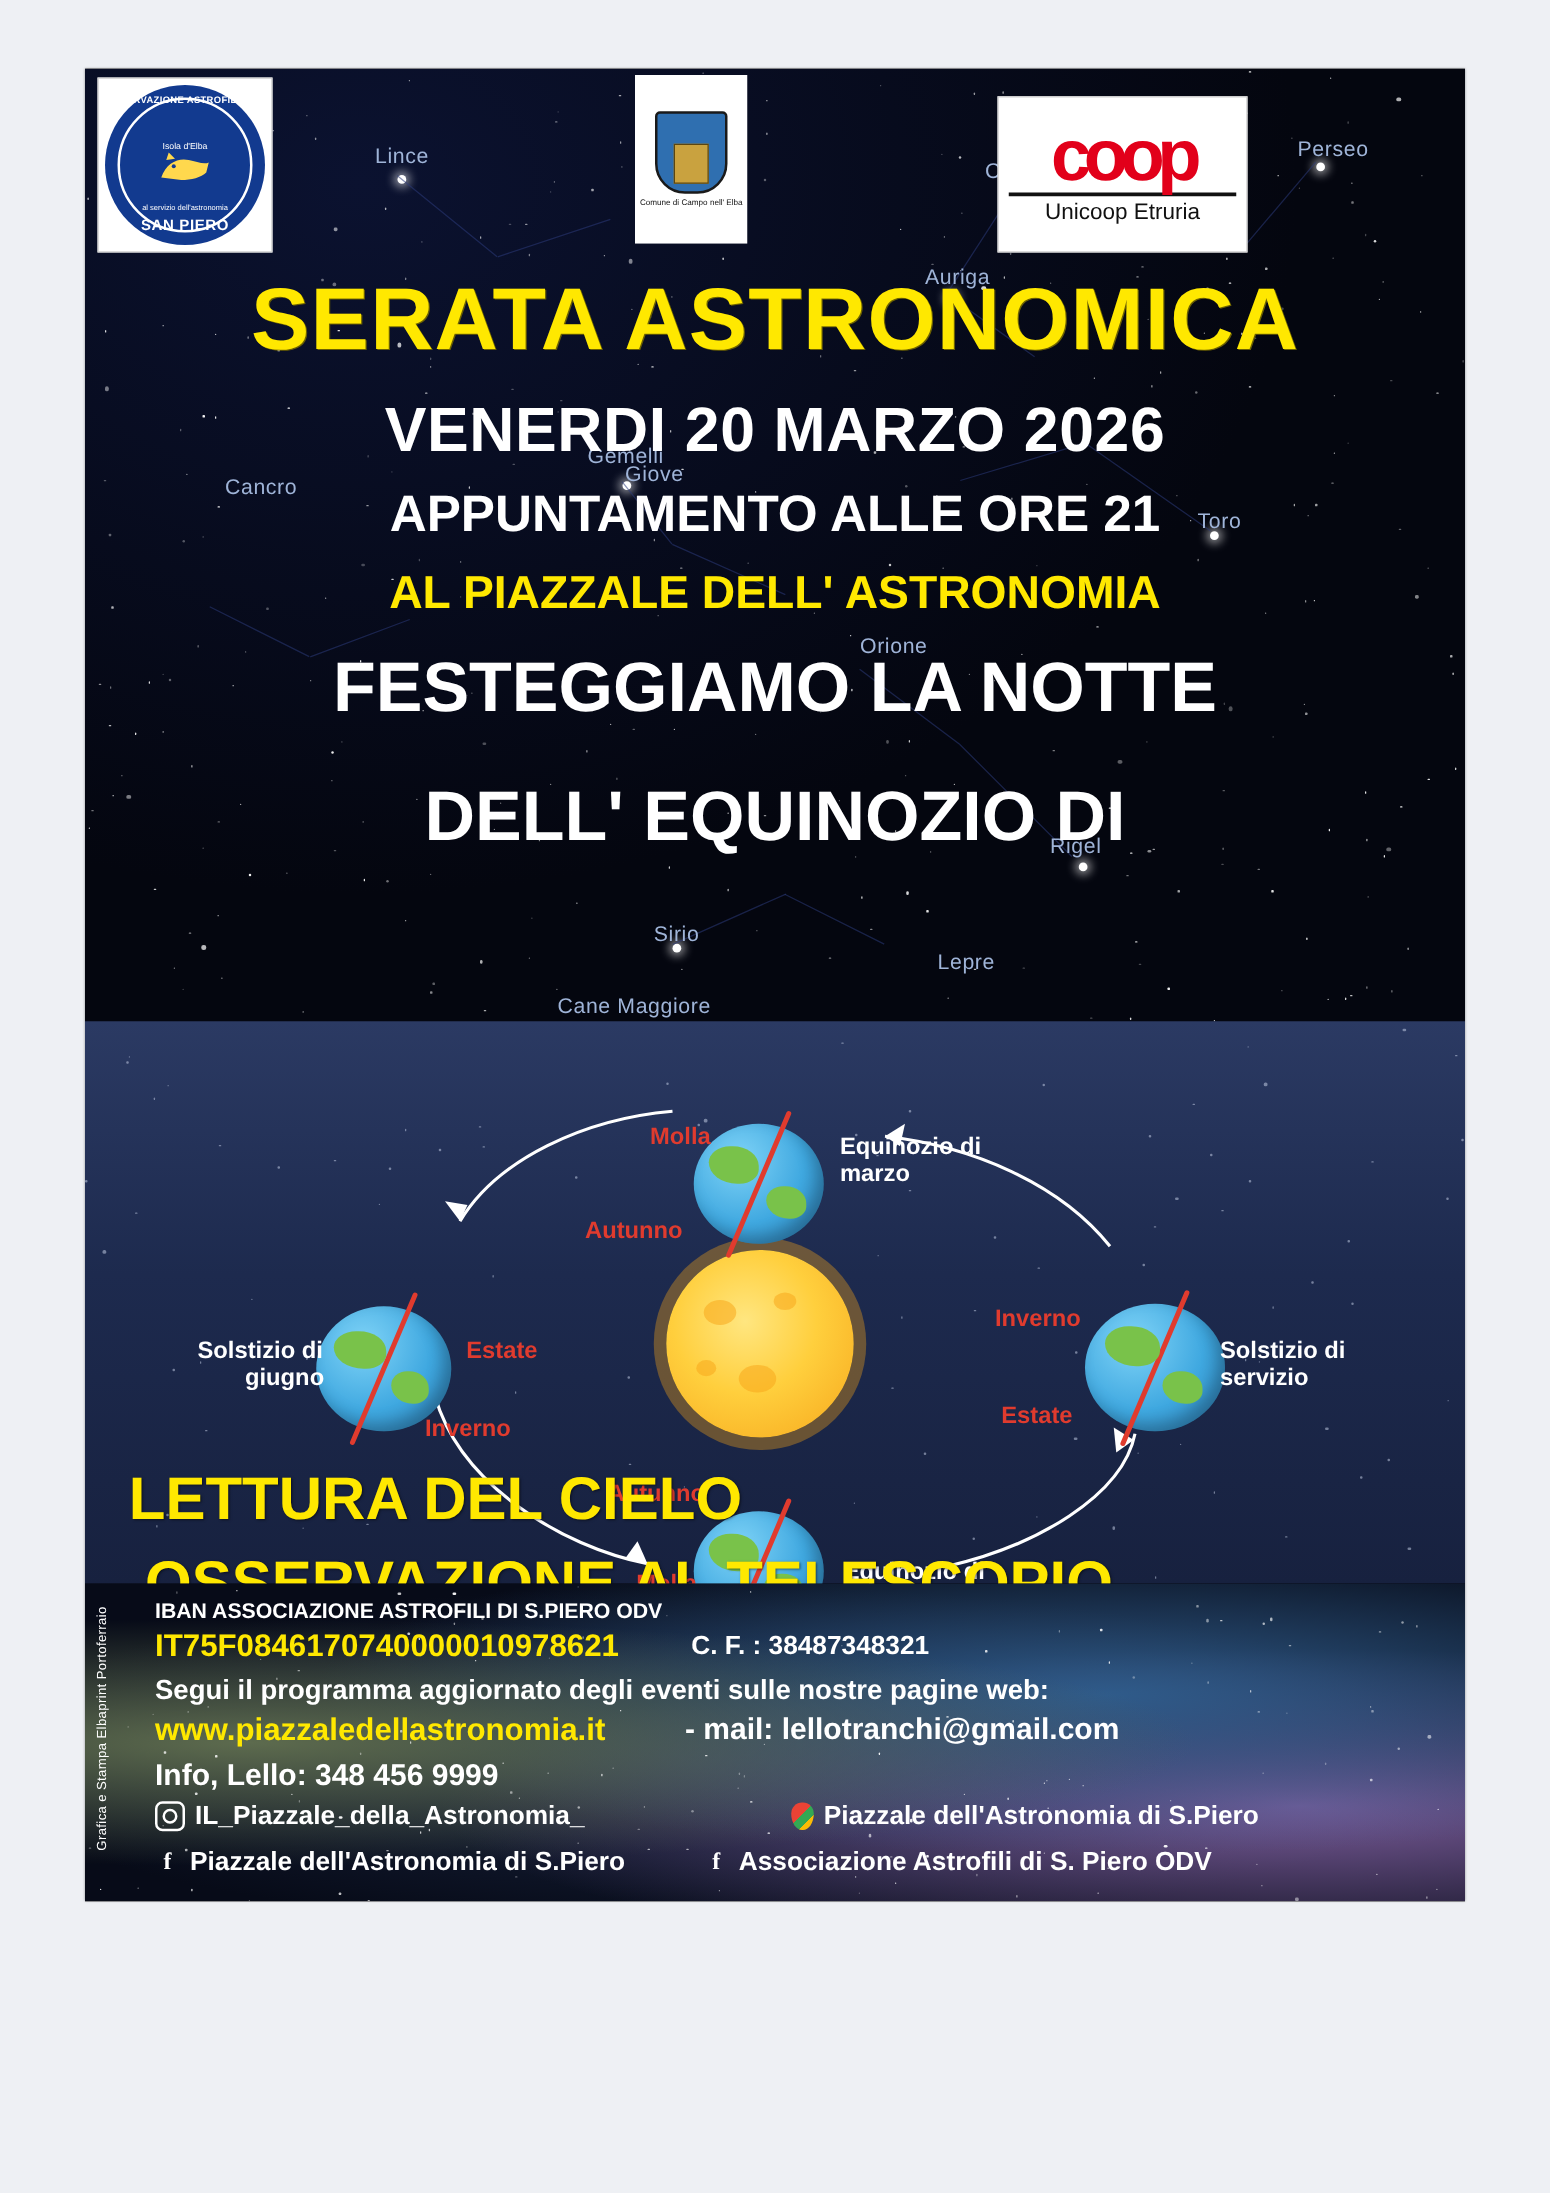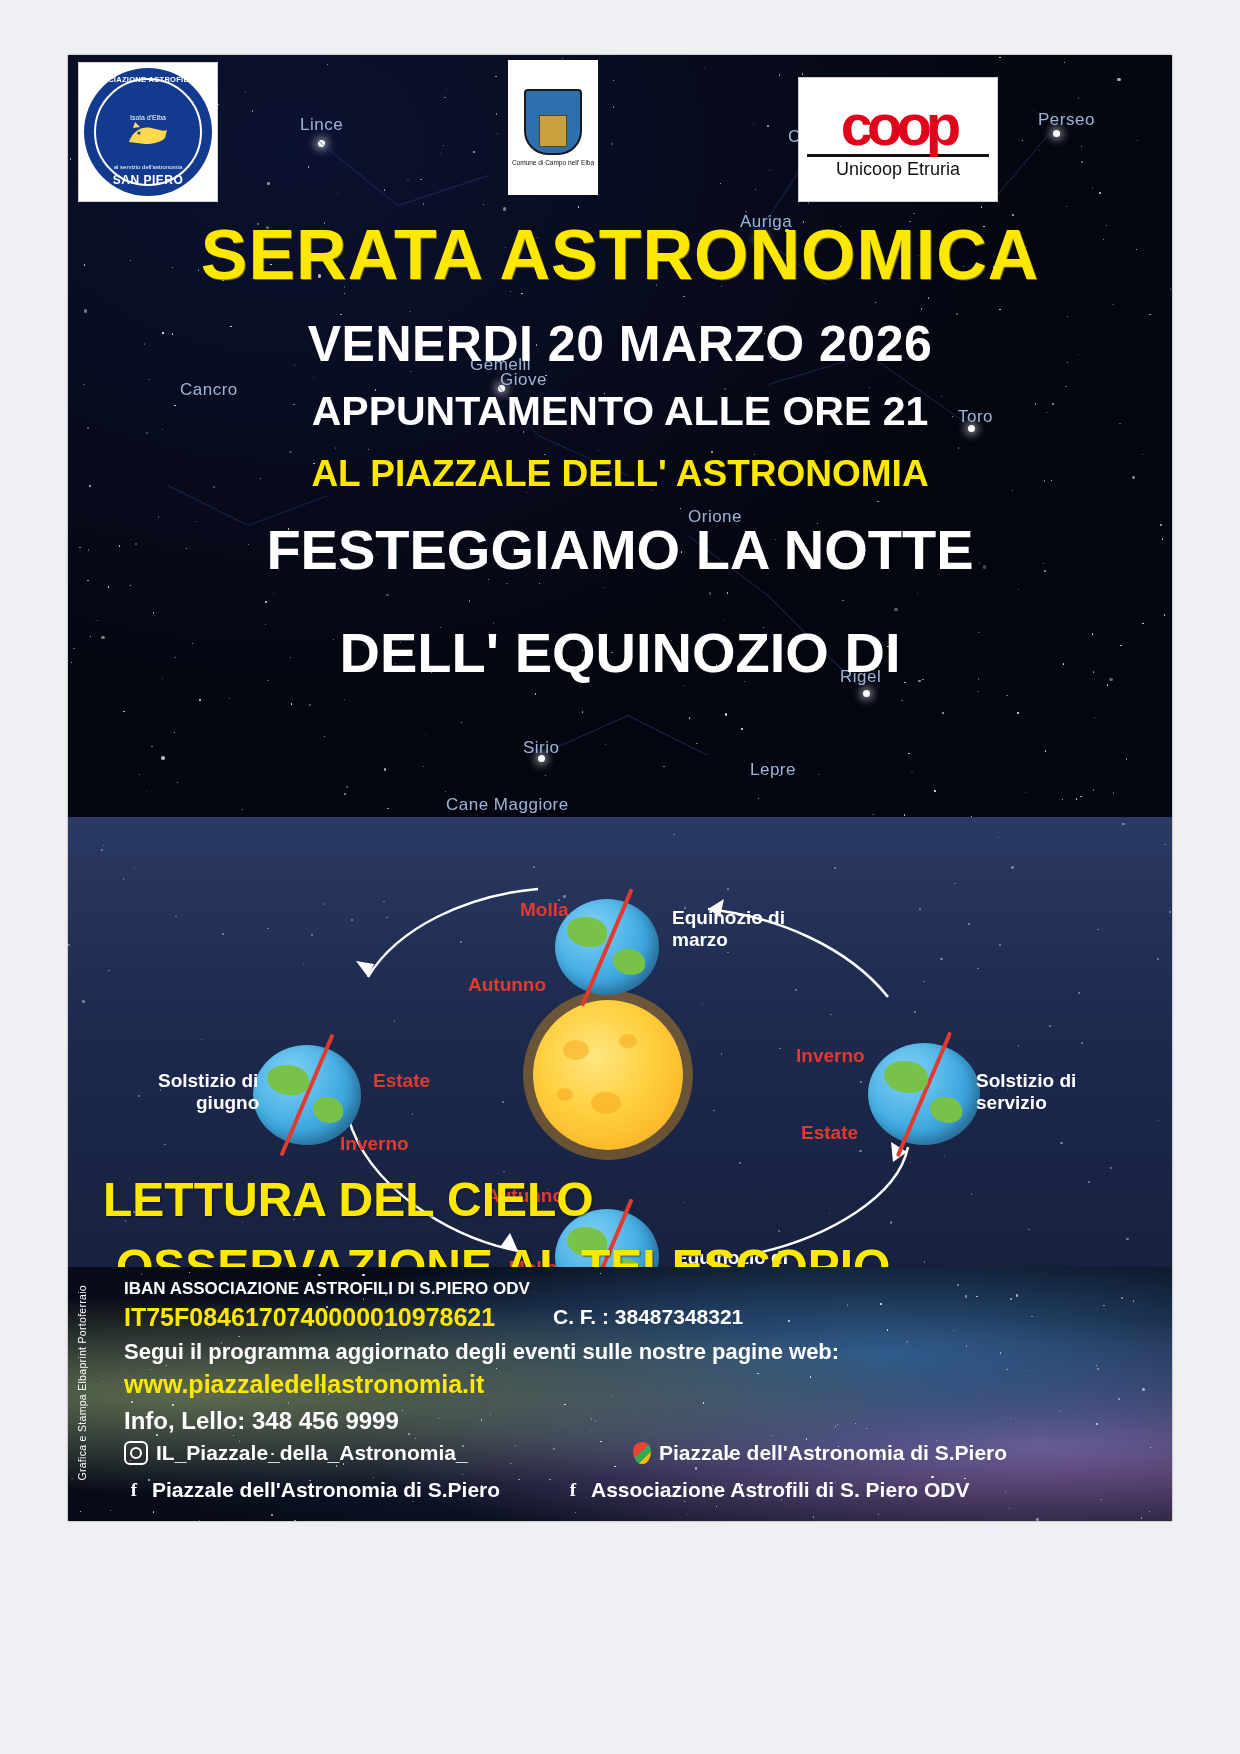--- a/index.html
+++ b/index.html
@@ -730,21 +730,21 @@
           <div class="starlabel" style="left:682px;top:705px;">Lepre</div>
           <div class="starlabel" style="left:378px;top:740px;">Cane Maggiore</div>
         </div>
     </div>
 
     <div class="logos">
 
       <div class="logo logo-astrofili">
         <div class="astrofili-circle">
           <div class="ring"></div>
-          <div class="top-t">ASSOCIAZIONE ASTROFILI ODV</div>
+          <div class="top-t">OSSERVAZIONE ASTROFILI ODV</div>
           <div class="isola-t">Isola d'Elba</div>
           <svg class="cat" viewBox="0 0 46 28">
             <path d="M4 22 C8 10 18 6 26 8 C32 9 38 12 42 10 L40 18 C36 22 28 24 20 24 Z" fill="#ffd84d"></path>
             <path d="M8 8 L10 2 L15 7 Z" fill="#ffd84d"></path>
             <circle cx="14" cy="13" r="1.6" fill="#123a8f"></circle>
           </svg>
           <div class="mid-t">al servizio dell'astronomia</div>
           <div class="bot-t">SAN PIERO</div>
         </div>
       </div>
@@ -1079,20 +1079,21 @@
           <div class="fstar" style="left:812.3px;top:36.4px;width:1.4px;height:1.4px;opacity:0.85"></div>
         </div>
 
       <div class="credit">Grafica e Stampa Elbaprint Portoferraio</div>
 
       <div class="f-line f-iban-label">IBAN ASSOCIAZIONE ASTROFILI DI S.PIERO ODV</div>
       <div class="f-line f-iban">IT75F0846170740000010978621</div>
       <div class="f-line f-cf">C. F. : 38487348321</div>
       <div class="f-line f-segui">Segui il programma aggiornato degli eventi sulle nostre pagine web:</div>
       <div class="f-line f-web">www.piazzaledellastronomia.it</div>
+      <div class="f-line f-mail">- mail: lellotranchi@gmail.com</div>
       <div class="f-line f-info">Info, Lello: 348 456 9999</div>
 
       <div class="f-line f-ig fl-row">
         <span class="ico ico-ig"></span>
         <span>IL_Piazzale_della_Astronomia_</span>
       </div>
 
       <div class="f-line f-fb1 fl-row">
         <span class="ico ico-fb">f</span>
         <span>Piazzale dell'Astronomia di S.Piero</span>

